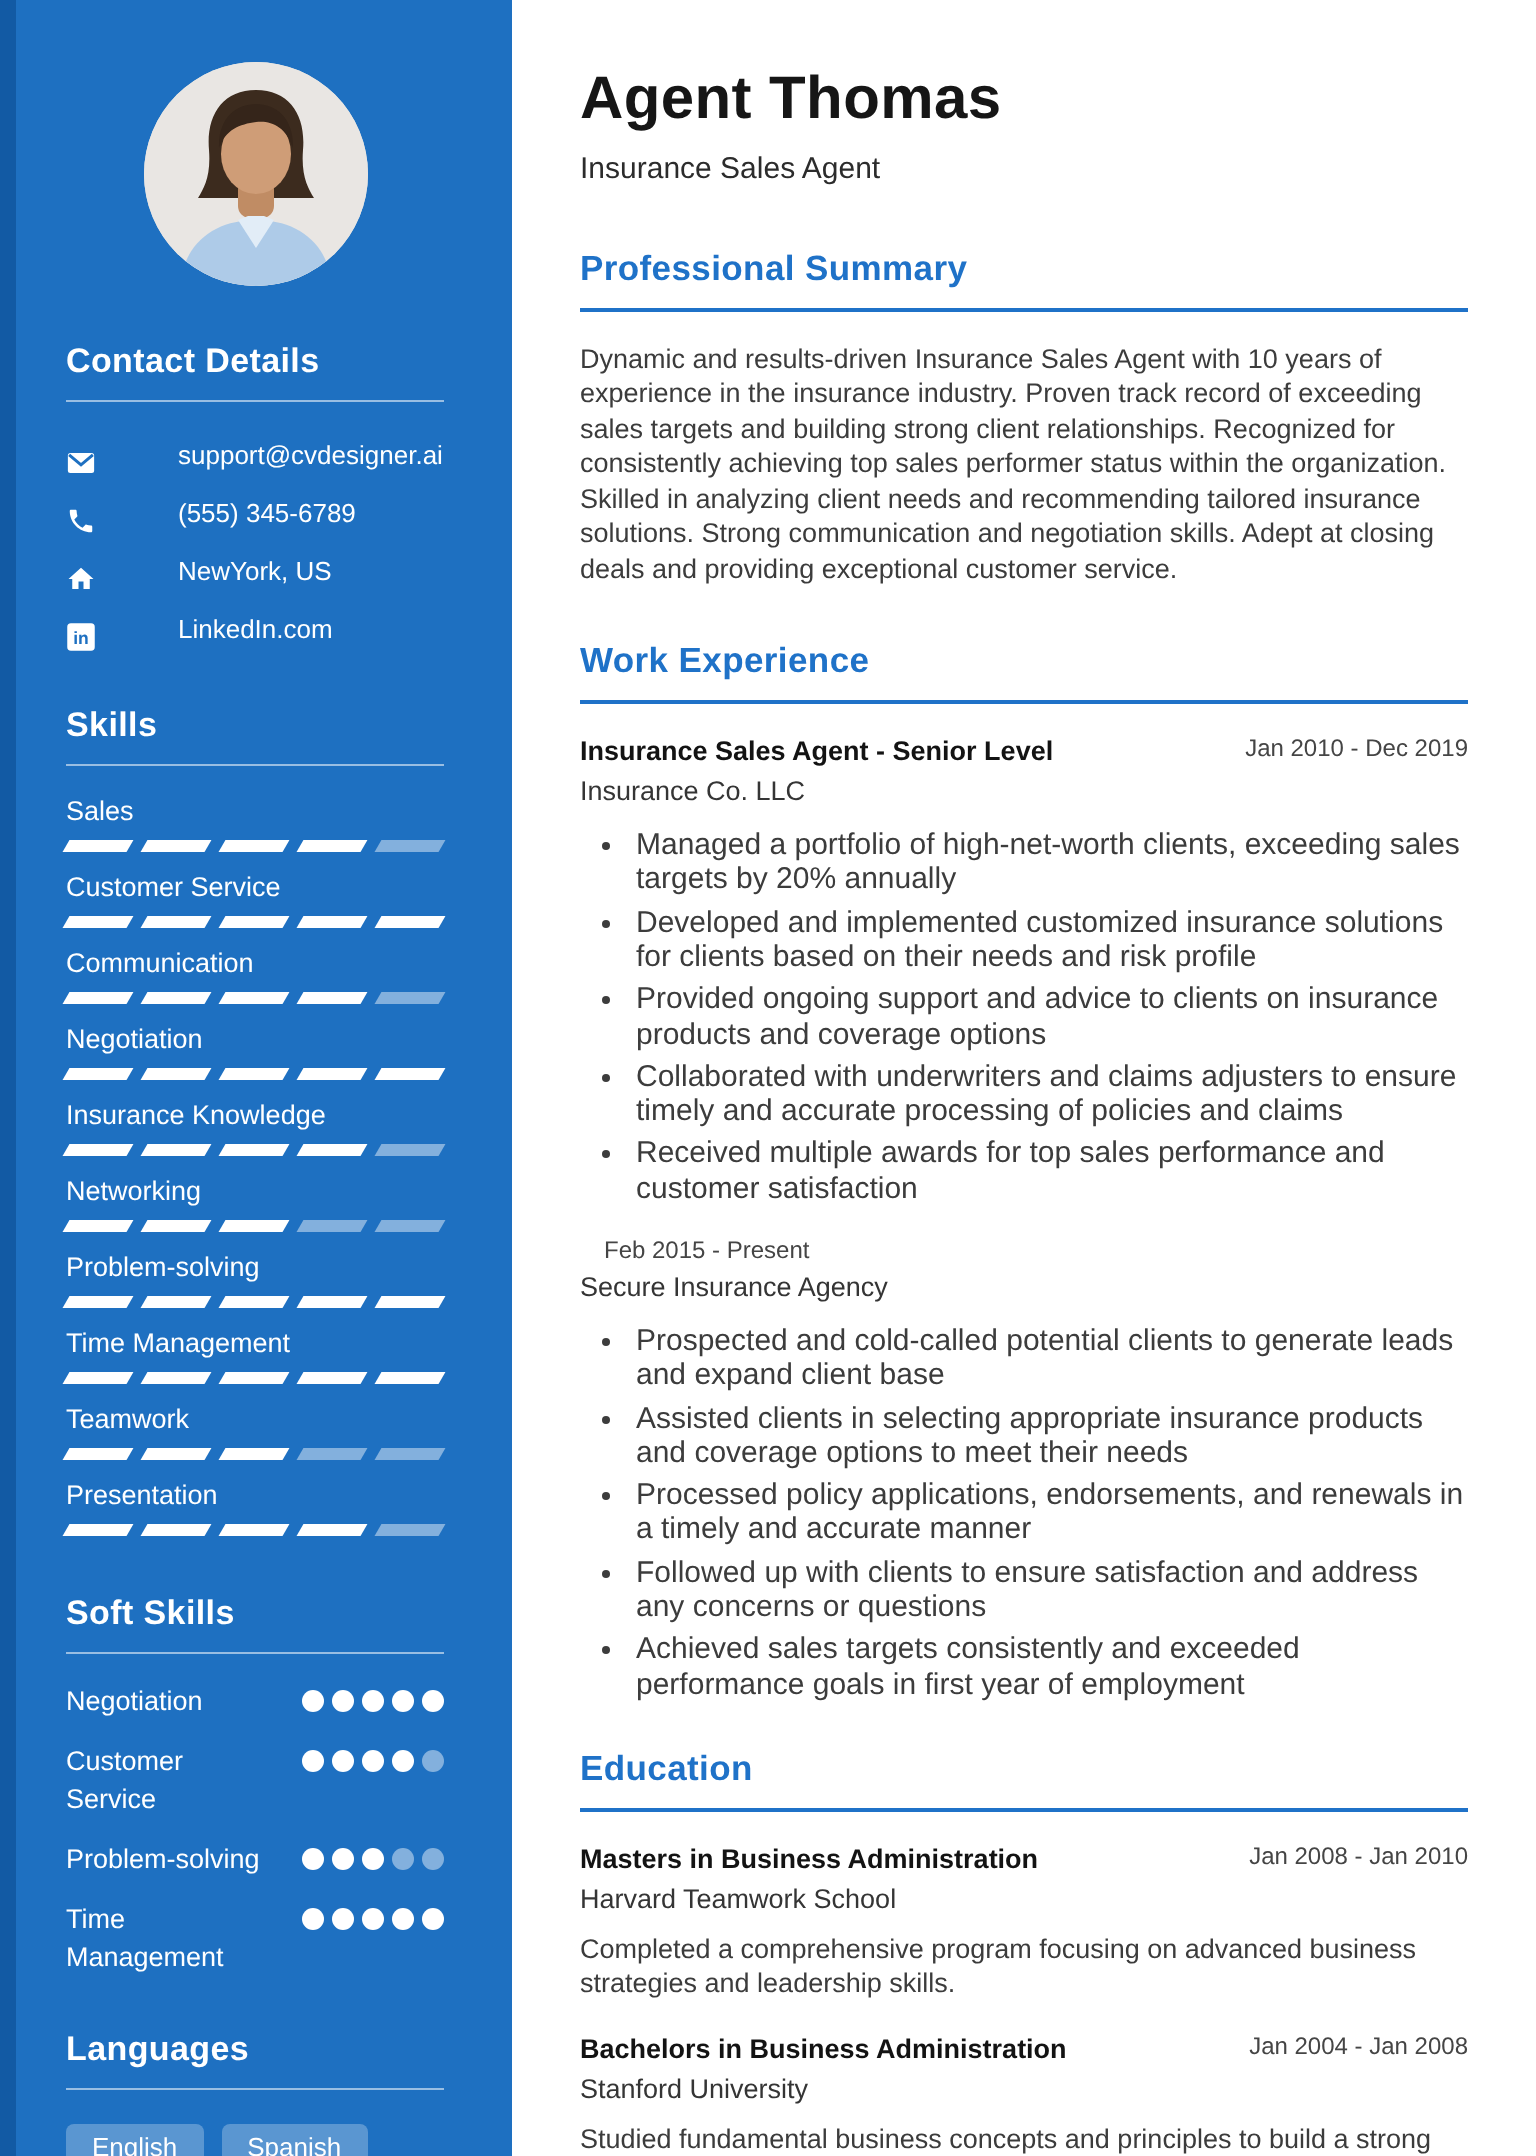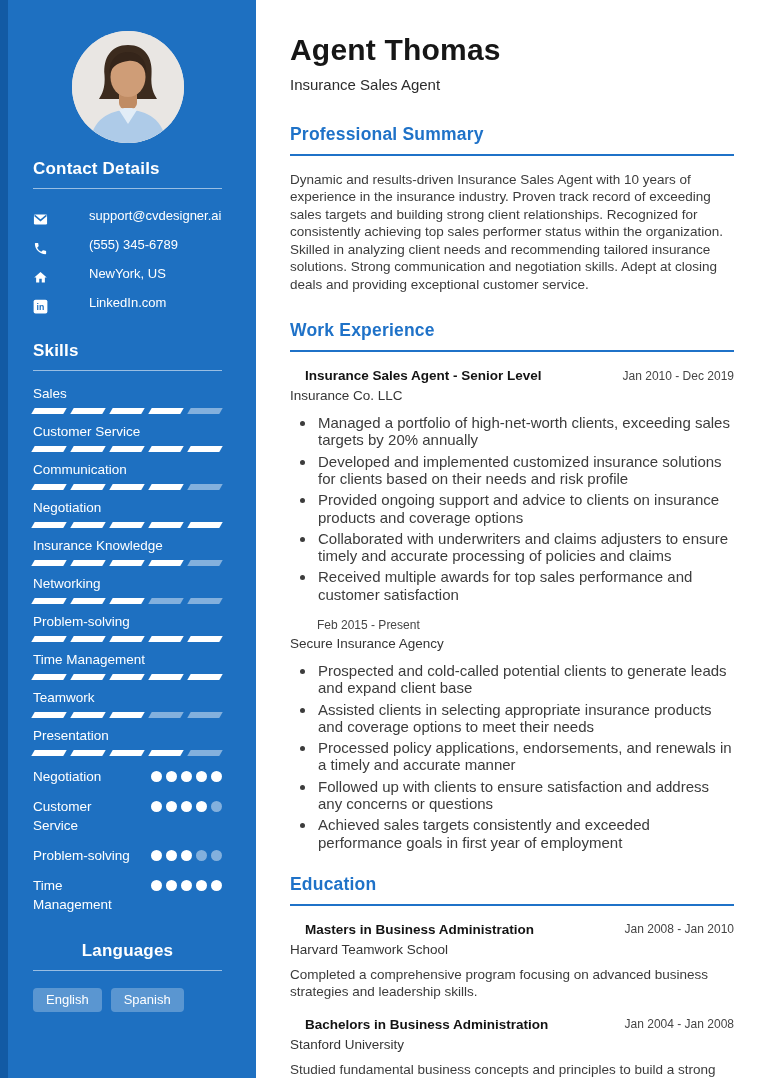--- a/index.html
+++ b/index.html
@@ -29,21 +29,21 @@
   }
   .photo{
     width:112px;height:112px;border-radius:50%;overflow:hidden;
     margin:31px auto 0;background:#e9e6e3;
   }
   .photo svg{display:block;width:100%;height:100%;}
   .side-heading{
     font-size:17px;font-weight:bold;letter-spacing:.2px;
     padding-bottom:9px;border-bottom:1px solid rgba(255,255,255,.55);
   }
-  .contact-heading{margin-top:16px;}
+  .contact-heading{margin-top:28px;}
   .contact-list{margin-top:16px;}
   .contact-row{display:flex;align-items:flex-end;margin-top:7px;gap:30px;}
   .contact-row:first-child{margin-top:0;}
   .cicon{width:15px;height:15px;flex:0 0 15px;display:inline-flex;align-items:center;justify-content:center;}
   .cicon svg{width:15px;height:15px;display:block;}
   .ctext{margin-left:11px;font-size:13px;line-height:22px;white-space:nowrap;}
 
   .skills-heading{margin-top:27px;}
   .skills-list{margin-top:7px;}
   .skill{margin-top:9px;}
@@ -53,42 +53,42 @@
   .seg.off{background:rgba(255,255,255,.45);}
 
   .soft-heading{margin-top:29px;}
   .soft-list{margin-top:5px;}
   .soft-row{display:flex;justify-content:space-between;align-items:flex-start;margin-top:11px;}
   .soft-label{width:104px;font-size:13.5px;line-height:19px;}
   .dots{display:flex;gap:4px;margin-top:4px;}
   .dot{width:11px;height:11px;border-radius:50%;background:#fff;}
   .dot.off{background:rgba(255,255,255,.45);}
 
-  .lang-heading{margin-top:27px;text-align:center;}
+  .lang-heading{margin-top:27px;}
   .pill-row{margin-top:17px;display:flex;gap:9px;}
   .pill{
     background:rgba(255,255,255,.27);border-radius:4px;
     padding:5px 13px;font-size:13px;line-height:14px;color:#fff;
   }
 
   
   .main{flex:1;padding:33px 34px 0;color:var(--body);}
   .name{font-size:30px;font-weight:bold;color:var(--ink);letter-spacing:.2px;margin:0;line-height:34px;}
   .subtitle{font-size:15px;color:#2c2c2c;margin-top:9px;}
   .section-heading{
     color:var(--accent);font-size:17.5px;font-weight:bold;letter-spacing:.2px;
     padding-bottom:9px;border-bottom:2px solid var(--accent);
   }
   .sh-summary{margin-top:31px;}
   .sh-work{margin-top:27px;}
   .sh-edu{margin-top:23px;}
   .summary-text{font-size:13.5px;line-height:17.5px;margin-top:13px;color:var(--body);}
 
   .job{margin-top:15px;}
-  .job-head{display:flex;justify-content:space-between;align-items:center;margin-left:15px;}
+  .job-head{display:flex;justify-content:space-between;align-items:flex-start;}
   .job-title{font-size:13.5px;font-weight:bold;color:#131313;line-height:17px;}
   .job-dates{font-size:12px;color:#454545;white-space:nowrap;margin-left:12px;}
   .company{font-size:13.5px;color:#353535;margin-top:3px;line-height:17px;}
   ul.bullets{margin:10px 0 12px;padding-left:26px;}
   ul.bullets li{
     font-size:15px;line-height:17.3px;color:var(--body);
     margin-bottom:4px;padding-left:2px;
   }
   .edu{margin-top:15px;}
   .edu-desc{font-size:13.5px;line-height:17.5px;margin-top:8px;color:var(--body);}
@@ -249,20 +249,21 @@
           <div class="skill-bar">
             <span class="seg"></span>
             <span class="seg"></span>
             <span class="seg"></span>
             <span class="seg"></span>
             <span class="seg off"></span>
           </div>
         </div>
       </div>
 
+    <h2 class="side-heading soft-heading">Soft Skills</h2>
     <div class="soft-list">
         <div class="soft-row">
           <div class="soft-label">Negotiation</div>
           <div class="dots">
             <span class="dot"></span>
             <span class="dot"></span>
             <span class="dot"></span>
             <span class="dot"></span>
             <span class="dot"></span>
           </div>

